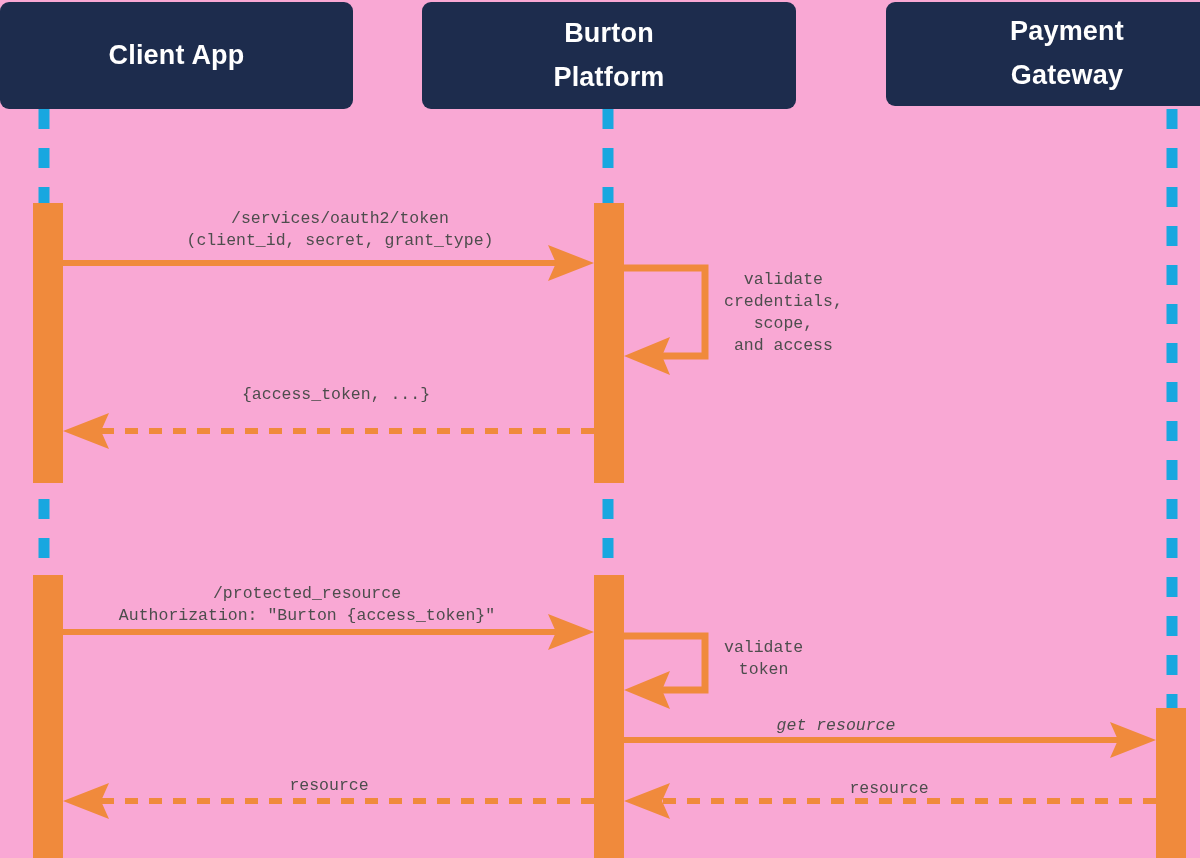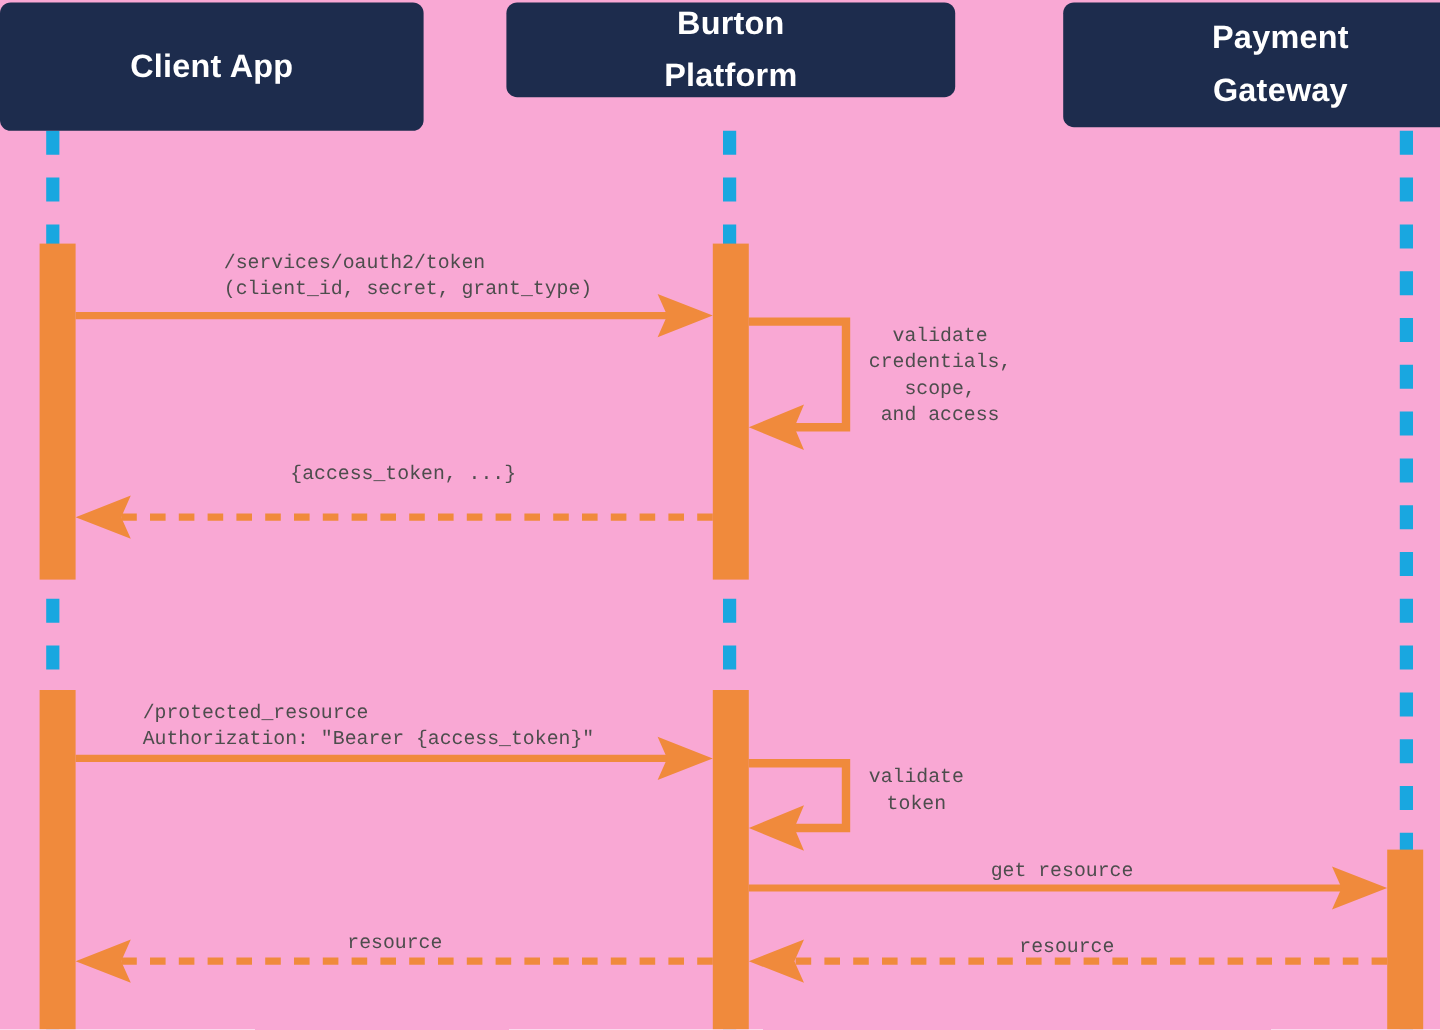--- a/index.html
+++ b/index.html
@@ -47,20 +47,21 @@
   .msg-label {
     position: absolute;
     font-family: "Liberation Mono", "DejaVu Sans Mono", monospace;
     font-size: 16.5px;
     line-height: 1.33;
     color: #4d4d4d;
     white-space: pre;
     letter-spacing: 0px;
   }
   .msg-label.center {
+    text-align: center;
     transform: translateX(-50%);
   }
   .note-label {
     position: absolute;
     font-family: "Liberation Mono", "DejaVu Sans Mono", monospace;
     font-size: 16.5px;
     line-height: 1.33;
     color: #4d4d4d;
     white-space: pre;
     text-align: center;
@@ -125,45 +126,45 @@
     <g>
       <line x1="594" y1="801" x2="92" y2="801" stroke="#f08a3c" stroke-width="6" stroke-dasharray="13,11"></line>
       <polygon points="63,801 109,783 101,801 109,819" fill="#f08a3c"></polygon>
     </g>
   </svg>
 
   <div class="actor-box" style="left:0px; top:2px; width:353px; height:107px;">
     <span class="actor-label">Client App</span>
   </div>
 
-  <div class="actor-box" style="left:422px; top:2px; width:374px; height:79px;">
+  <div class="actor-box" style="left:422px; top:2px; width:374px; height:107px;">
     <span class="actor-label">Burton
 Platform</span>
   </div>
 
   <div class="actor-box" style="left:886px; top:2px; width:362px; height:104px;">
     <span class="actor-label">Payment
 Gateway</span>
   </div>
 
   <div class="msg-label center" style="left:340px; top:208px;">/services/oauth2/token
 (client_id, secret, grant_type)</div>
 
   <div class="note-label" style="left:724px; top:269px;">validate
 credentials,
 scope,
 and access</div>
 
   <div class="msg-label center" style="left:336px; top:384px;">{access_token, ...}</div>
 
   <div class="msg-label center" style="left:307px; top:583px;">/protected_resource
-Authorization: "Bearer {access_token}"</div>
+Authorization: "Burton {access_token}"</div>
 
   <div class="note-label" style="left:724px; top:637px;">validate
 token</div>
 
-  <div class="msg-label center" style="left:885px; top:715px;">get resource</div>
+  <div class="msg-label center" style="left:836px; top:715px;font-style:italic;">get resource</div>
 
   <div class="msg-label center" style="left:889px; top:778px;">resource</div>
 
   <div class="msg-label center" style="left:329px; top:775px;">resource</div>
 
 </div>
 
 </body></html>

